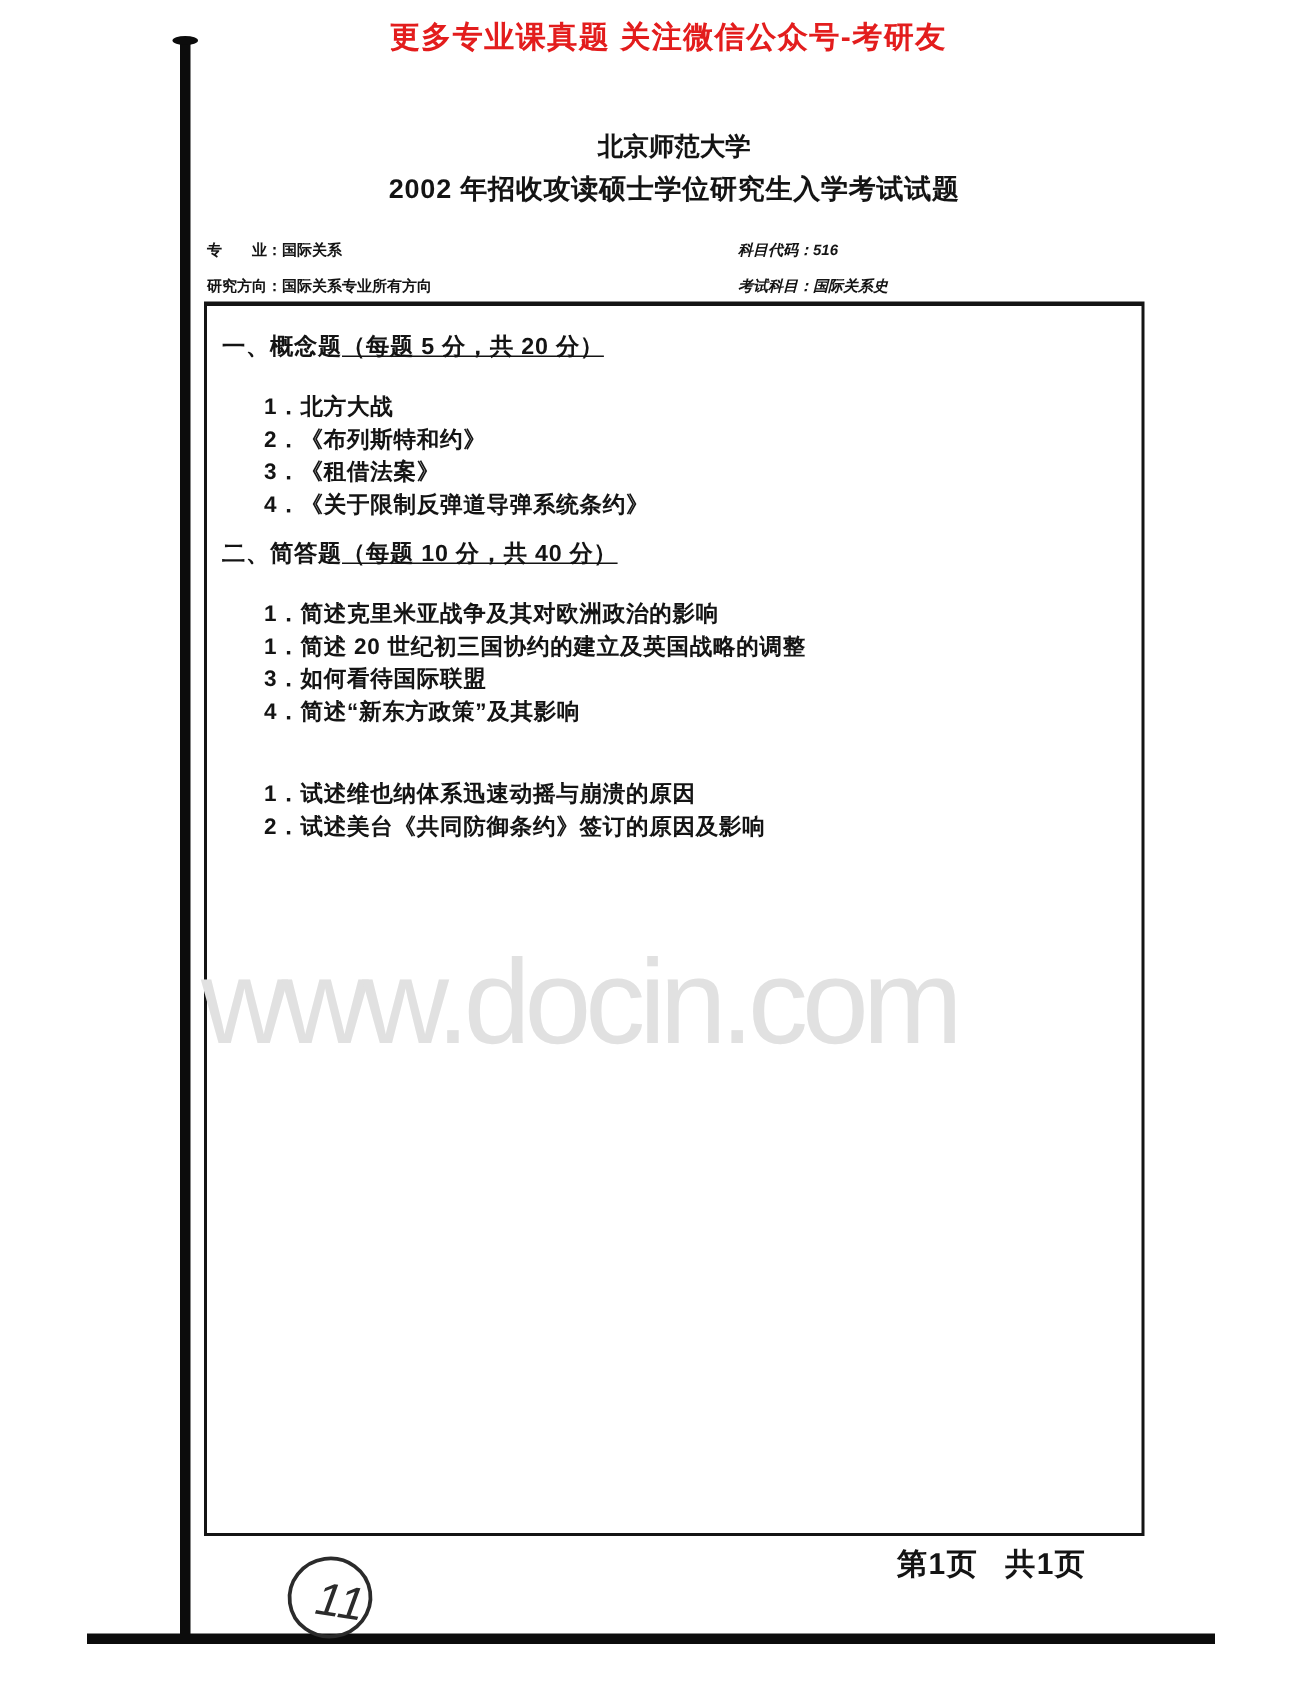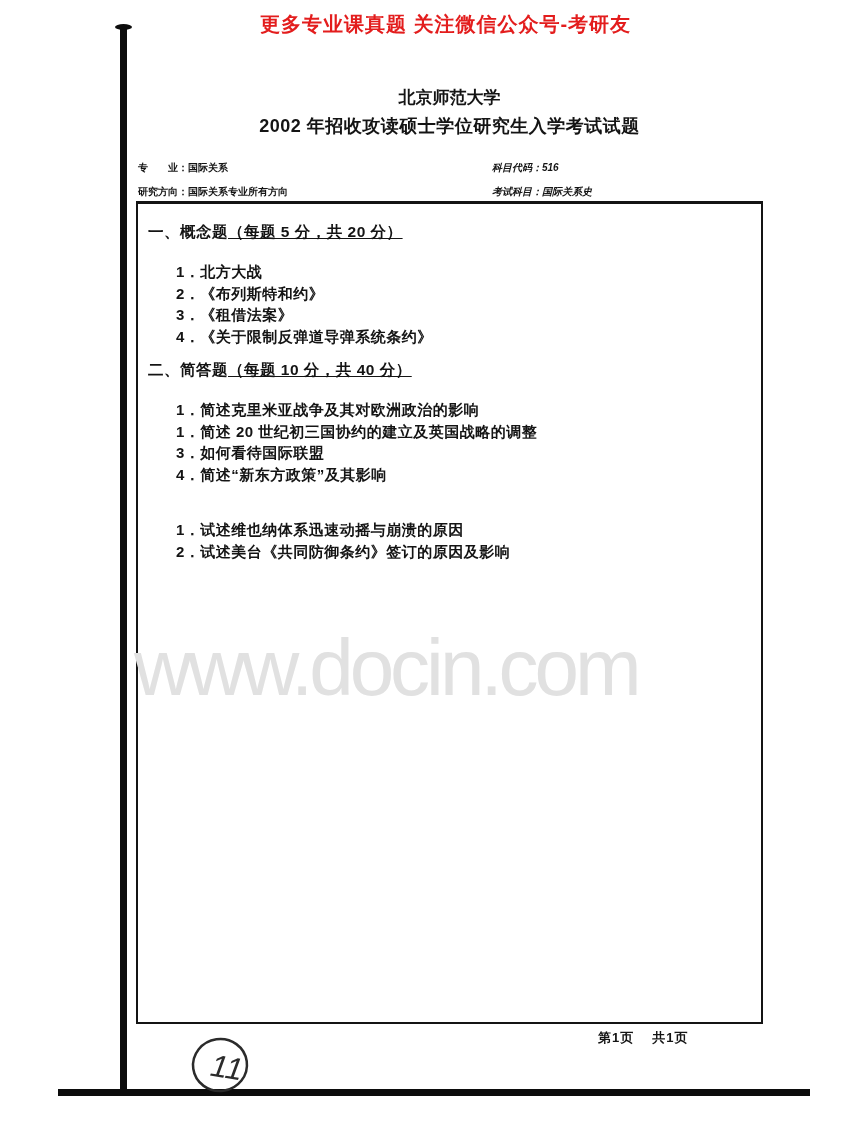--- a/index.html
+++ b/index.html
@@ -76,21 +76,21 @@
     position:absolute;left:134px;top:612px;z-index:1;
     font-size:80px;letter-spacing:-4px;line-height:1;
     color:var(--watermark-gray,#e1e1e1);
     white-space:nowrap;
     font-weight:400;
     margin-top:16px;
   }
   
   .footer{
     position:absolute;left:598px;top:1029px;
-    font-size:13px;font-weight:700;letter-spacing:1px;
+    font-size:20px;font-weight:700;letter-spacing:1px;
   }
   .footer .total{margin-left:18px;}
   
   .hand-mark{position:absolute;left:184px;top:1034px;z-index:2;}
 </style>
 </head>
 <body>
 
 <div class="page">
 

